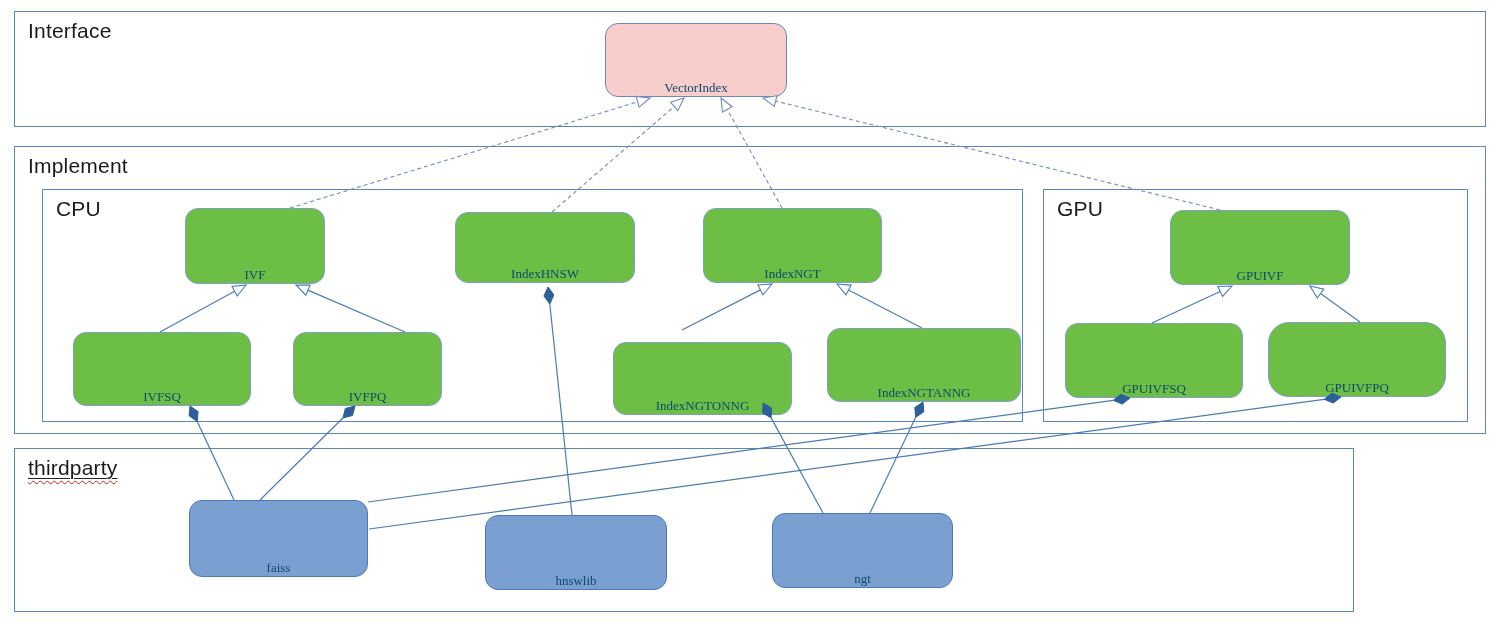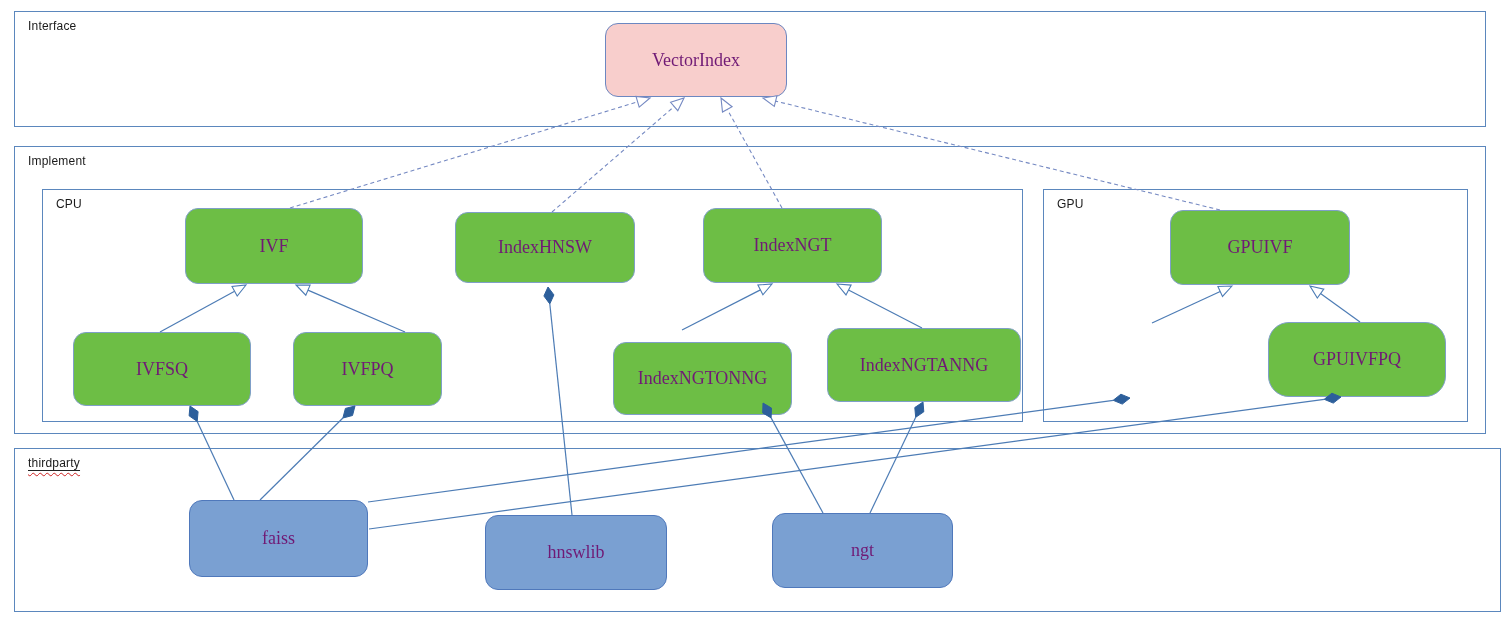--- a/index.html
+++ b/index.html
@@ -6,36 +6,36 @@
   .stage{
     position:relative;width:1503px;height:628px;background:#fff;overflow:hidden;
     font-family:"Liberation Sans",sans-serif;
   }
   .container{
     position:absolute;border:1.5px solid var(--container-border,#5b87bd);
     background:transparent;box-sizing:border-box;
   }
   .container.inner{border-width:1px;}
   .clabel{
-    position:absolute;left:13px;top:7px;font-size:12px;color:var(--label-color,#1a1a1a);
+    position:absolute;left:13px;top:7px;font-size:21px;color:var(--label-color,#1a1a1a);
     letter-spacing:.2px;
   }
   .wavy{
     text-decoration-line:underline;text-decoration-style:wavy;
     text-decoration-color:var(--spell-red,#cc2222);text-decoration-thickness:1px;
     text-underline-offset:5px;
   }
   .solid-ul{
     text-decoration-line:underline;text-decoration-style:solid;
     text-decoration-color:#222;text-decoration-thickness:1px;text-underline-offset:2.5px;
   }
   .node{
     position:absolute;box-sizing:border-box;border-radius:13px;
-    display:flex;align-items:center;justify-content:center;
-    font-family:"Liberation Serif",serif;font-size:18px;color:#701a75;
+    display:flex;align-items:flex-end;justify-content:center;
+    font-family:"Liberation Serif",serif;font-size:13px;color:#0c4a6e;
   }
   .node.pink{background:var(--pink-fill,#f8cecc);border:1px solid var(--pink-border,#6c87c1);}
   .node.green{background:var(--green-fill,#6dbe45);border:1px solid var(--green-border,#7f9fc8);}
   .node.blue{background:var(--blue-fill,#7aa0d2);border:1px solid var(--blue-border,#4f78bb);}
   .nlabel{pointer-events:none;}
   #edge-layer{position:absolute;left:0;top:0;z-index:5;pointer-events:none;}
 </style>
 </head>
 <body>
 
@@ -50,29 +50,29 @@
   </div>
 
   <div class="container inner" style="left:42px;top:189px;width:981px;height:233px;">
     <span class="clabel">CPU</span>
   </div>
 
   <div class="container inner" style="left:1043px;top:189px;width:425px;height:233px;">
     <span class="clabel">GPU</span>
   </div>
 
-  <div class="container" style="left:14px;top:448px;width:1487px;height:164px;text-align:right;">
+  <div class="container" style="left:14px;top:448px;width:1340px;height:164px;text-align:right;">
     <span class="clabel wavy"><span class="solid-ul">thirdparty</span></span>
   </div>
 
   <div class="node pink" style="left:605px;top:23px;width:182px;height:74px;">
     <span class="nlabel">VectorIndex</span>
   </div>
 
-  <div class="node green" style="left:185px;top:208px;width:178px;height:76px;">
+  <div class="node green" style="left:185px;top:208px;width:140px;height:76px;">
     <span class="nlabel">IVF</span>
   </div>
 
   <div class="node green" style="left:455px;top:212px;width:180px;height:71px;">
     <span class="nlabel">IndexHNSW</span>
   </div>
 
   <div class="node green" style="left:703px;top:208px;width:179px;height:75px;">
     <span class="nlabel">IndexNGT</span>
   </div>
@@ -90,20 +90,23 @@
   </div>
 
   <div class="node green" style="left:827px;top:328px;width:194px;height:74px;">
     <span class="nlabel">IndexNGTANNG</span>
   </div>
 
   <div class="node green" style="left:1170px;top:210px;width:180px;height:75px;">
     <span class="nlabel">GPUIVF</span>
   </div>
 
+  <div class="node green" style="left:1065px;top:323px;width:178px;height:75px;">
+    <span class="nlabel">GPUIVFSQ</span>
+  </div>
 
   <div class="node green" style="left:1268px;top:322px;width:178px;height:75px;border-radius:21px;">
     <span class="nlabel">GPUIVFPQ</span>
   </div>
 
   <div class="node blue" style="left:189px;top:500px;width:179px;height:77px;">
     <span class="nlabel">faiss</span>
   </div>
 
   <div class="node blue" style="left:485px;top:515px;width:182px;height:75px;">

